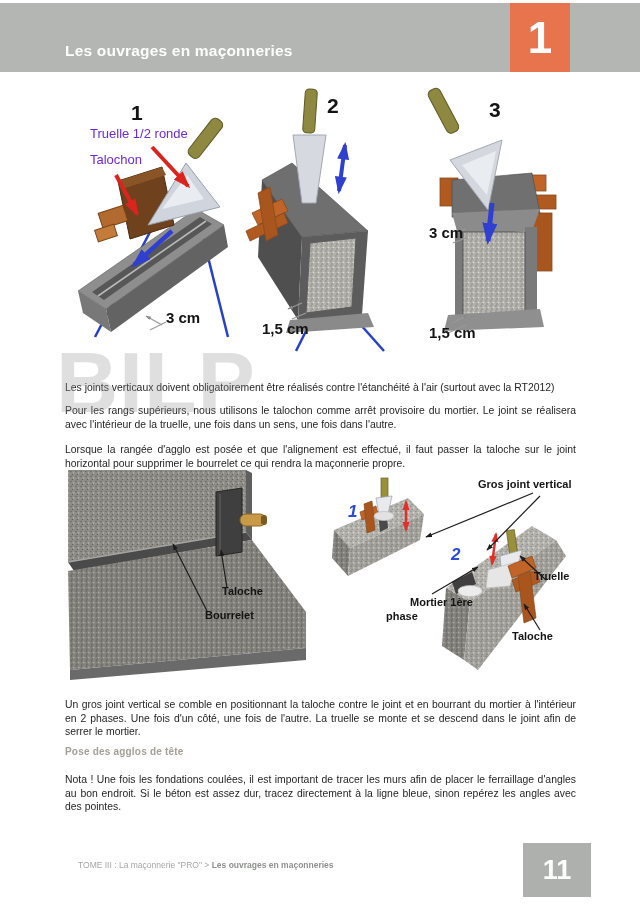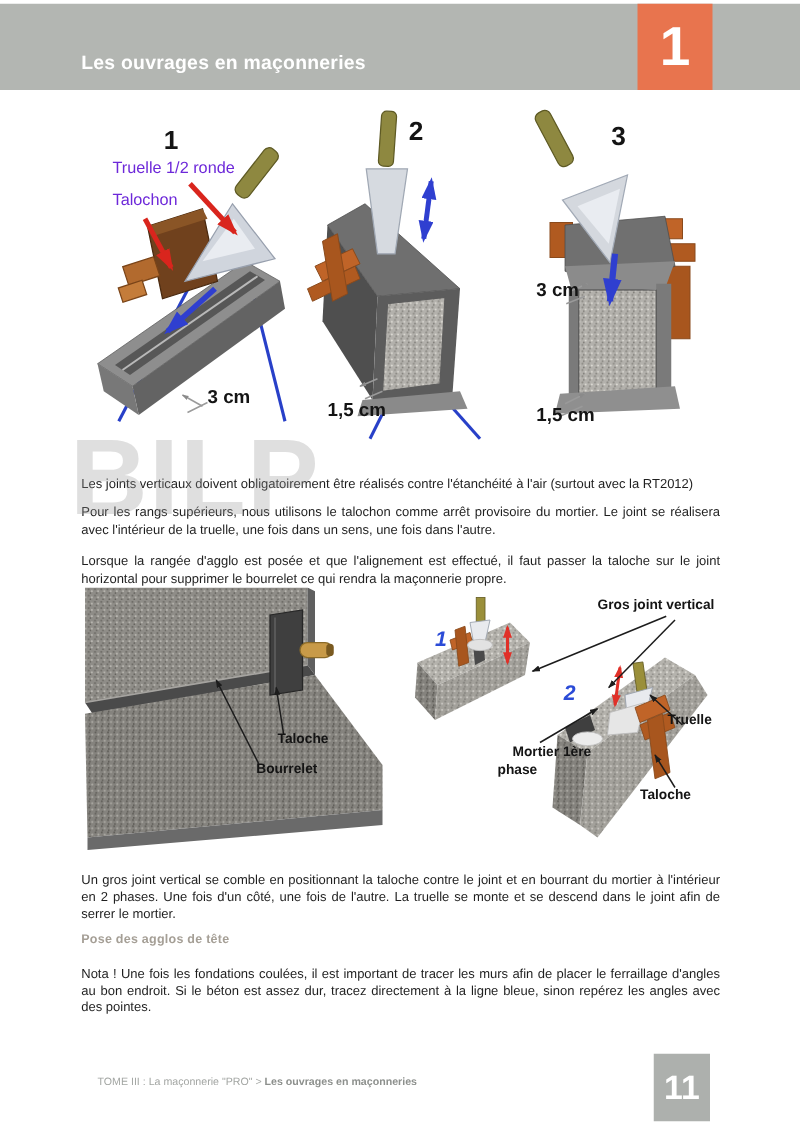--- a/index.html
+++ b/index.html
@@ -32,21 +32,21 @@
   .secHeading{position:absolute;left:65px;top:746px;font-size:10px;font-weight:bold;color:#a59f96;letter-spacing:.2px;}
   #nota{top:763px;}
   
   .wm{position:absolute;left:56px;top:341px;z-index:50;pointer-events:none;
       font-weight:bold;font-size:86px;line-height:.97;letter-spacing:1px;
       color:rgba(150,150,150,.30);white-space:pre;}
   
   .crumb{position:absolute;left:78px;top:860px;font-size:8.5px;line-height:11px;color:#a3a6a3;}
   .crumb .bold{font-weight:bold;color:#8d908d;}
   .crumb a{color:#a3a6a3;text-decoration:none;}
-  .pagebox{position:absolute;left:523px;top:843px;width:45px;height:54px;background:#adb0ad;color:#ffffff;
+  .pagebox{position:absolute;left:523px;top:843px;width:68px;height:54px;background:#adb0ad;color:#ffffff;
     display:flex;align-items:center;justify-content:center;font-size:27px;font-weight:bold;}
 </style>
 </head>
 <body>
 
 <header class="band">
   <h1 class="title">Les ouvrages en maçonneries</h1>
 </header>
 <div class="chapterbox">
   <span>1</span>
@@ -251,21 +251,21 @@
     </g>
   </svg>
 
   <span class="mlabel" style="left:222px;top:115px;">Taloche</span>
   <span class="mlabel" style="left:205px;top:139px;">Bourrelet</span>
 
   <span class="mlabel" style="left:462px;top:8px;margin-left:16px;">Gros joint vertical</span>
   <span class="bluenum" style="left:348px;top:32px;">1</span>
   <span class="bluenum" style="left:451px;top:75px;">2</span>
   <span class="mlabel" style="left:386px;top:126px;padding-left:24px;">Mortier 1ère</span>
-  <span class="mlabel" style="left:398px;top:140px;">phase</span>
+  <span class="mlabel" style="left:386px;top:140px;">phase</span>
   <span class="mlabel" style="left:534px;top:100px;">Truelle</span>
   <span class="mlabel" style="left:512px;top:160px;">Taloche</span>
 </div>
 
 <p class="p" id="p4">Un gros joint vertical se comble en positionnant la taloche contre le joint et en bourrant du mortier à l'intérieur en 2 phases. Une fois d'un côté, une fois de l'autre. La truelle se monte et se descend dans le joint afin de serrer le mortier.</p>
 <div class="secHeading">Pose des agglos de tête</div>
 <p class="p" id="nota"><b>Nota !</b><span> Une fois les fondations coulées, il est important de tracer les murs afin de placer le ferraillage d'angles au bon endroit. Si le béton est assez dur, tracez directement à la ligne bleue, sinon repérez les angles avec des pointes.</span></p>
 
 <div class="wm"><div>BILP</div></div>
 

